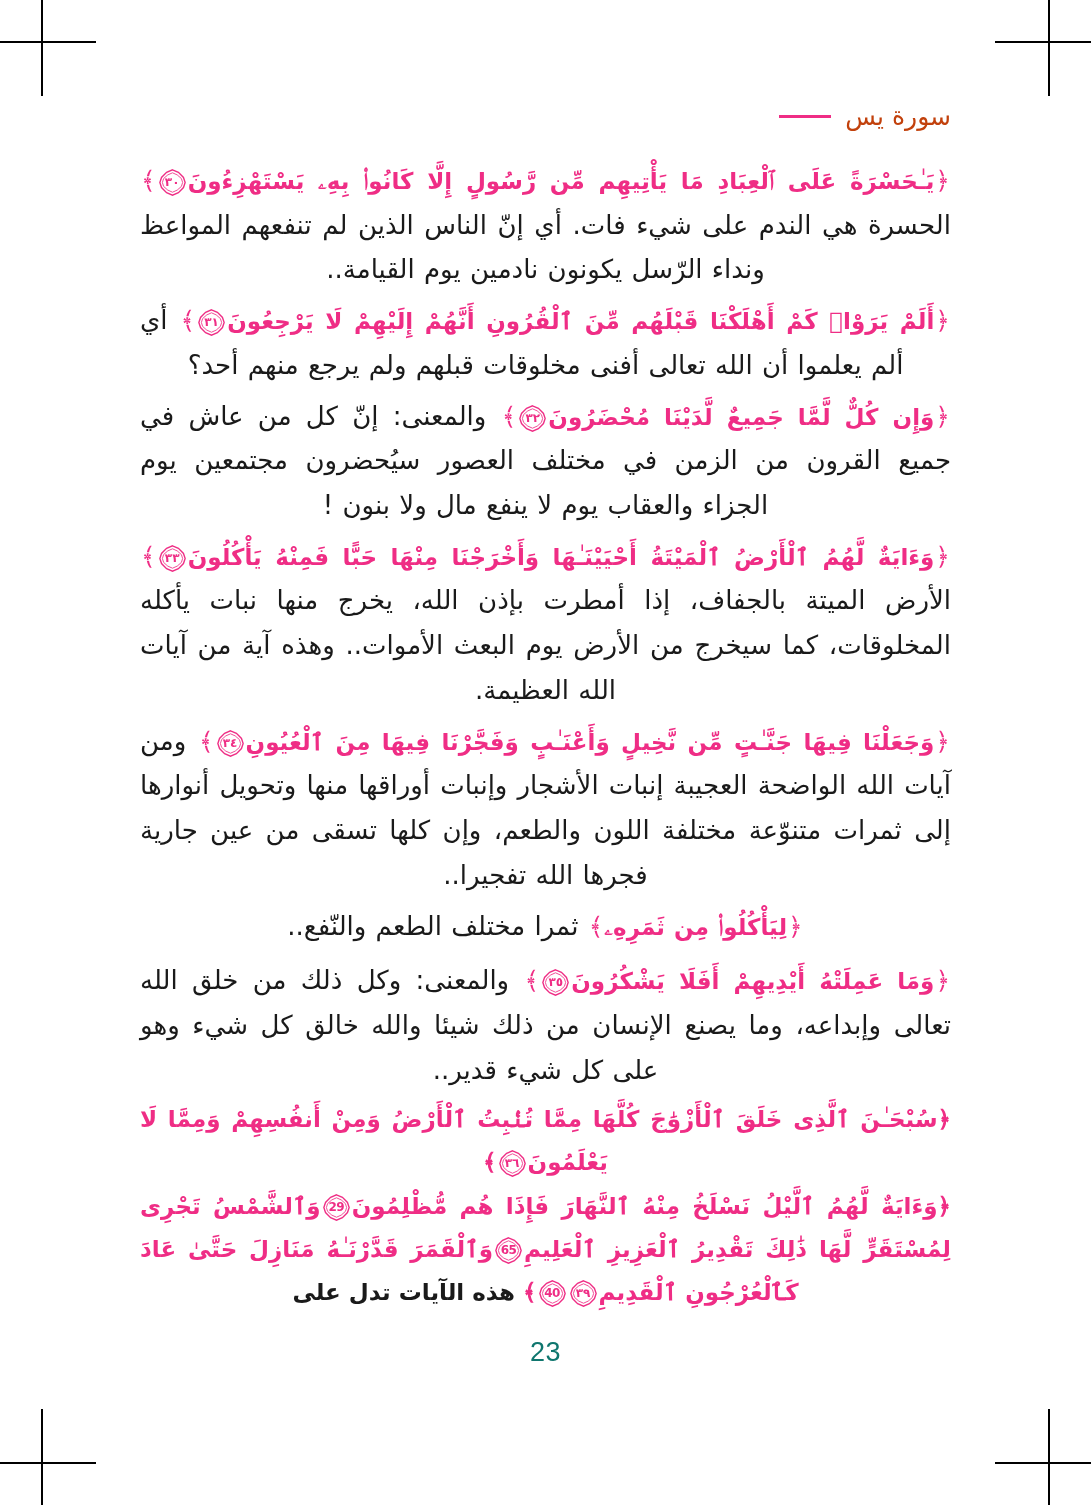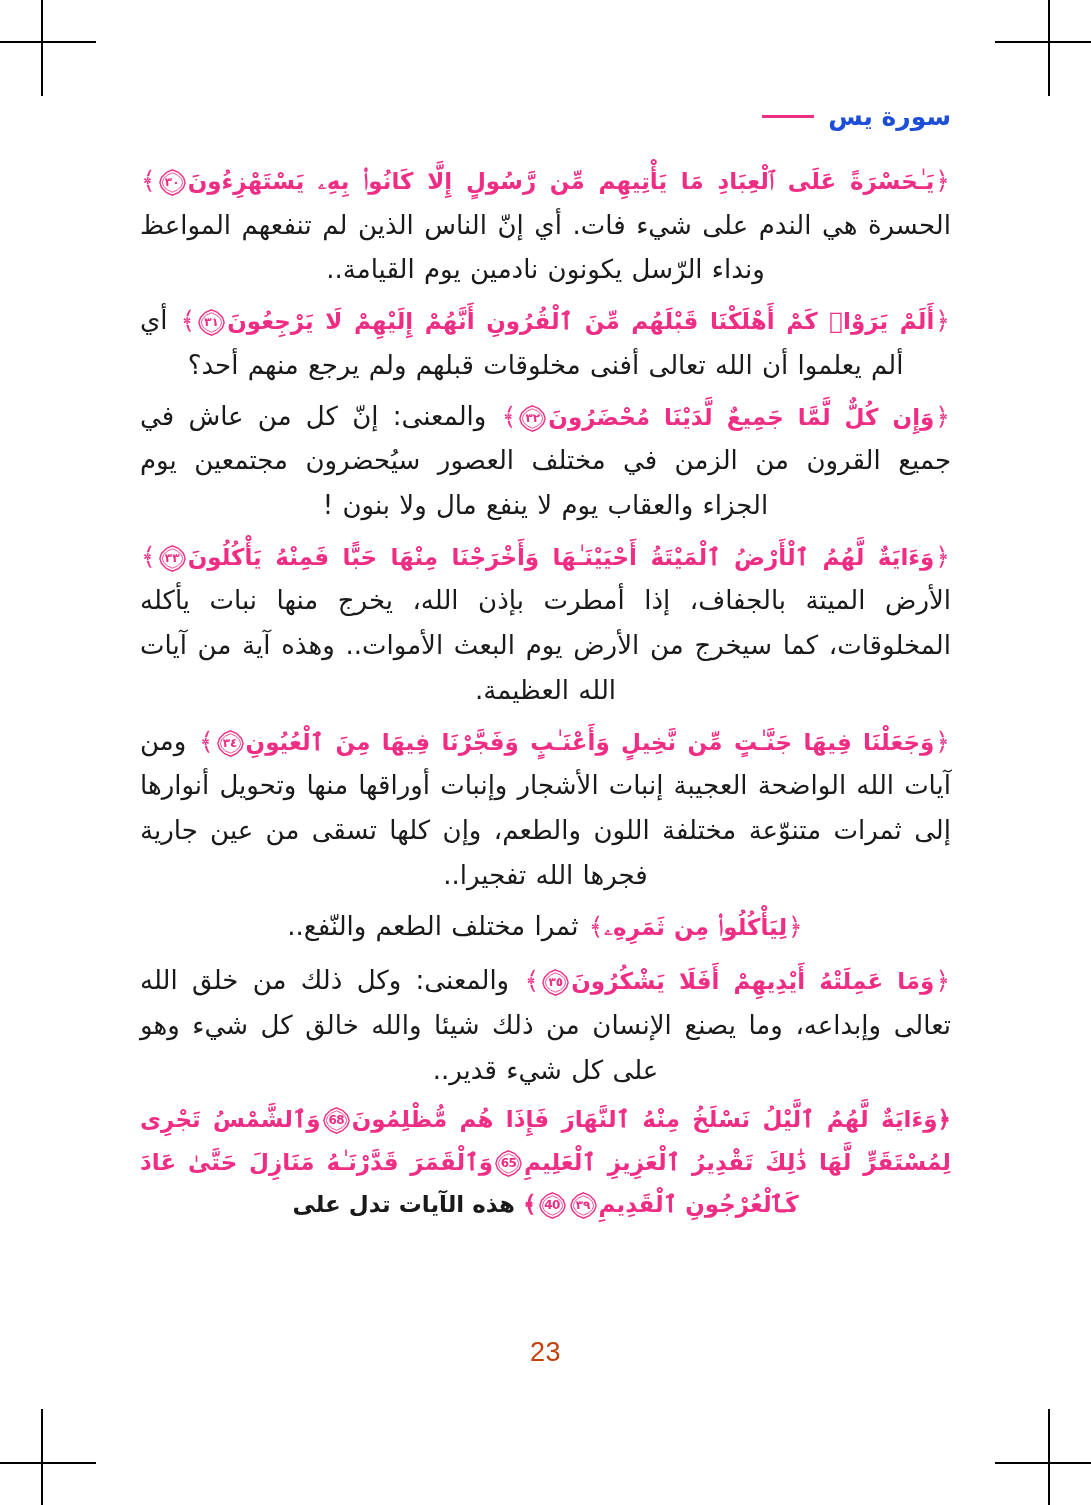--- a/index.html
+++ b/index.html
@@ -38,23 +38,23 @@
   .running-header {
     position: absolute;
     top: 104px;
     right: 140px;
     display: flex;
     align-items: center;
     gap: 14px;
     direction: rtl;
   }
   .running-header .title {
-    color: #1d4ed8;
+    color: #c2410c;
     font-size: 25px;
-    font-weight: 700;
+    font-weight: 400;
     letter-spacing: 0px;
     line-height: 1;
     white-space: nowrap;
   }
   .running-header .rule {
     display: block;
     width: 52px;
     height: 3px;
     background: #ef2d85;
   }
@@ -137,21 +137,21 @@
 
   .commentary { color: #1a1a1a; }
 
   
   .folio {
     position: absolute;
     left: 0;
     right: 0;
     top: 1337px;
     text-align: center;
-    color: #c2410c;
+    color: #0f766e;
     font-size: 27px;
     font-family: "Liberation Sans", sans-serif;
     letter-spacing: 0.5px;
   }
 </style>
 </head>
 <body>
 
 <div class="page">
 
@@ -217,26 +217,32 @@
     </p>
 
     <p class="block">
       <span class="ayah"><span class="brk">﴿</span><span>وَمَا عَمِلَتْهُ أَيْدِيهِمْ أَفَلَا يَشْكُرُونَ</span><span class="rosette"><svg viewBox="0 0 32 32" aria-hidden="true">
               <polygon points="16,1 23,4 29,10 31,16 29,22 23,28 16,31 9,28 3,22 1,16 3,10 9,4" fill="none" stroke="currentColor" stroke-width="1.6"></polygon>
               <polygon points="16,4.5 21.6,7 26.5,11.3 28,16 26.5,20.7 21.6,25 16,27.5 10.4,25 5.5,20.7 4,16 5.5,11.3 10.4,7" fill="none" stroke="currentColor" stroke-width="1"></polygon>
             </svg><span class="num">٣٥</span></span><span class="brk">﴾</span></span>
       <span class="commentary">والمعنى: وكل ذلك من خلق الله تعالى وإبداعه، وما يصنع الإنسان من ذلك شيئا والله خالق كل شيء وهو على كل شيء قدير..</span>
     </p>
 
+    <p class="ayah-block">
+      <span class="brk">﴿</span><span>سُبْحَـٰنَ ٱلَّذِى خَلَقَ ٱلْأَزْوَٰجَ كُلَّهَا مِمَّا تُنۢبِتُ ٱلْأَرْضُ وَمِنْ أَنفُسِهِمْ وَمِمَّا لَا يَعْلَمُونَ</span><span class="rosette"><svg viewBox="0 0 32 32" aria-hidden="true">
+            <polygon points="16,1 23,4 29,10 31,16 29,22 23,28 16,31 9,28 3,22 1,16 3,10 9,4" fill="none" stroke="currentColor" stroke-width="1.6"></polygon>
+            <polygon points="16,4.5 21.6,7 26.5,11.3 28,16 26.5,20.7 21.6,25 16,27.5 10.4,25 5.5,20.7 4,16 5.5,11.3 10.4,7" fill="none" stroke="currentColor" stroke-width="1"></polygon>
+          </svg><span class="num">٣٦</span></span><span class="brk">﴾</span>
+    </p>
 
     <p class="ayah-block">
       <span class="brk">﴿</span><span>وَءَايَةٌ لَّهُمُ ٱلَّيْلُ نَسْلَخُ مِنْهُ ٱلنَّهَارَ فَإِذَا هُم مُّظْلِمُونَ</span><span class="rosette"><svg viewBox="0 0 32 32" aria-hidden="true">
             <polygon points="16,1 23,4 29,10 31,16 29,22 23,28 16,31 9,28 3,22 1,16 3,10 9,4" fill="none" stroke="currentColor" stroke-width="1.6"></polygon>
             <polygon points="16,4.5 21.6,7 26.5,11.3 28,16 26.5,20.7 21.6,25 16,27.5 10.4,25 5.5,20.7 4,16 5.5,11.3 10.4,7" fill="none" stroke="currentColor" stroke-width="1"></polygon>
-          </svg><span class="num">68</span></span><span>وَٱلشَّمْسُ تَجْرِى لِمُسْتَقَرٍّ لَّهَا ذَٰلِكَ تَقْدِيرُ ٱلْعَزِيزِ ٱلْعَلِيمِ</span><span class="rosette"><svg viewBox="0 0 32 32" aria-hidden="true">
+          </svg><span class="num">29</span></span><span>وَٱلشَّمْسُ تَجْرِى لِمُسْتَقَرٍّ لَّهَا ذَٰلِكَ تَقْدِيرُ ٱلْعَزِيزِ ٱلْعَلِيمِ</span><span class="rosette"><svg viewBox="0 0 32 32" aria-hidden="true">
             <polygon points="16,1 23,4 29,10 31,16 29,22 23,28 16,31 9,28 3,22 1,16 3,10 9,4" fill="none" stroke="currentColor" stroke-width="1.6"></polygon>
             <polygon points="16,4.5 21.6,7 26.5,11.3 28,16 26.5,20.7 21.6,25 16,27.5 10.4,25 5.5,20.7 4,16 5.5,11.3 10.4,7" fill="none" stroke="currentColor" stroke-width="1"></polygon>
           </svg><span class="num">65</span></span><span>وَٱلْقَمَرَ قَدَّرْنَـٰهُ مَنَازِلَ حَتَّىٰ عَادَ كَٱلْعُرْجُونِ ٱلْقَدِيمِ</span><span class="rosette"><svg viewBox="0 0 32 32" aria-hidden="true">
             <polygon points="16,1 23,4 29,10 31,16 29,22 23,28 16,31 9,28 3,22 1,16 3,10 9,4" fill="none" stroke="currentColor" stroke-width="1.6"></polygon>
             <polygon points="16,4.5 21.6,7 26.5,11.3 28,16 26.5,20.7 21.6,25 16,27.5 10.4,25 5.5,20.7 4,16 5.5,11.3 10.4,7" fill="none" stroke="currentColor" stroke-width="1"></polygon>
           </svg><span class="num">٣٩</span></span><span class="rosette"><svg viewBox="0 0 32 32" aria-hidden="true">
             <polygon points="16,1 23,4 29,10 31,16 29,22 23,28 16,31 9,28 3,22 1,16 3,10 9,4" fill="none" stroke="currentColor" stroke-width="1.6"></polygon>
             <polygon points="16,4.5 21.6,7 26.5,11.3 28,16 26.5,20.7 21.6,25 16,27.5 10.4,25 5.5,20.7 4,16 5.5,11.3 10.4,7" fill="none" stroke="currentColor" stroke-width="1"></polygon>
           </svg><span class="num">40</span></span><span class="brk">﴾</span>
       <span class="commentary">هذه الآيات تدل على</span>

